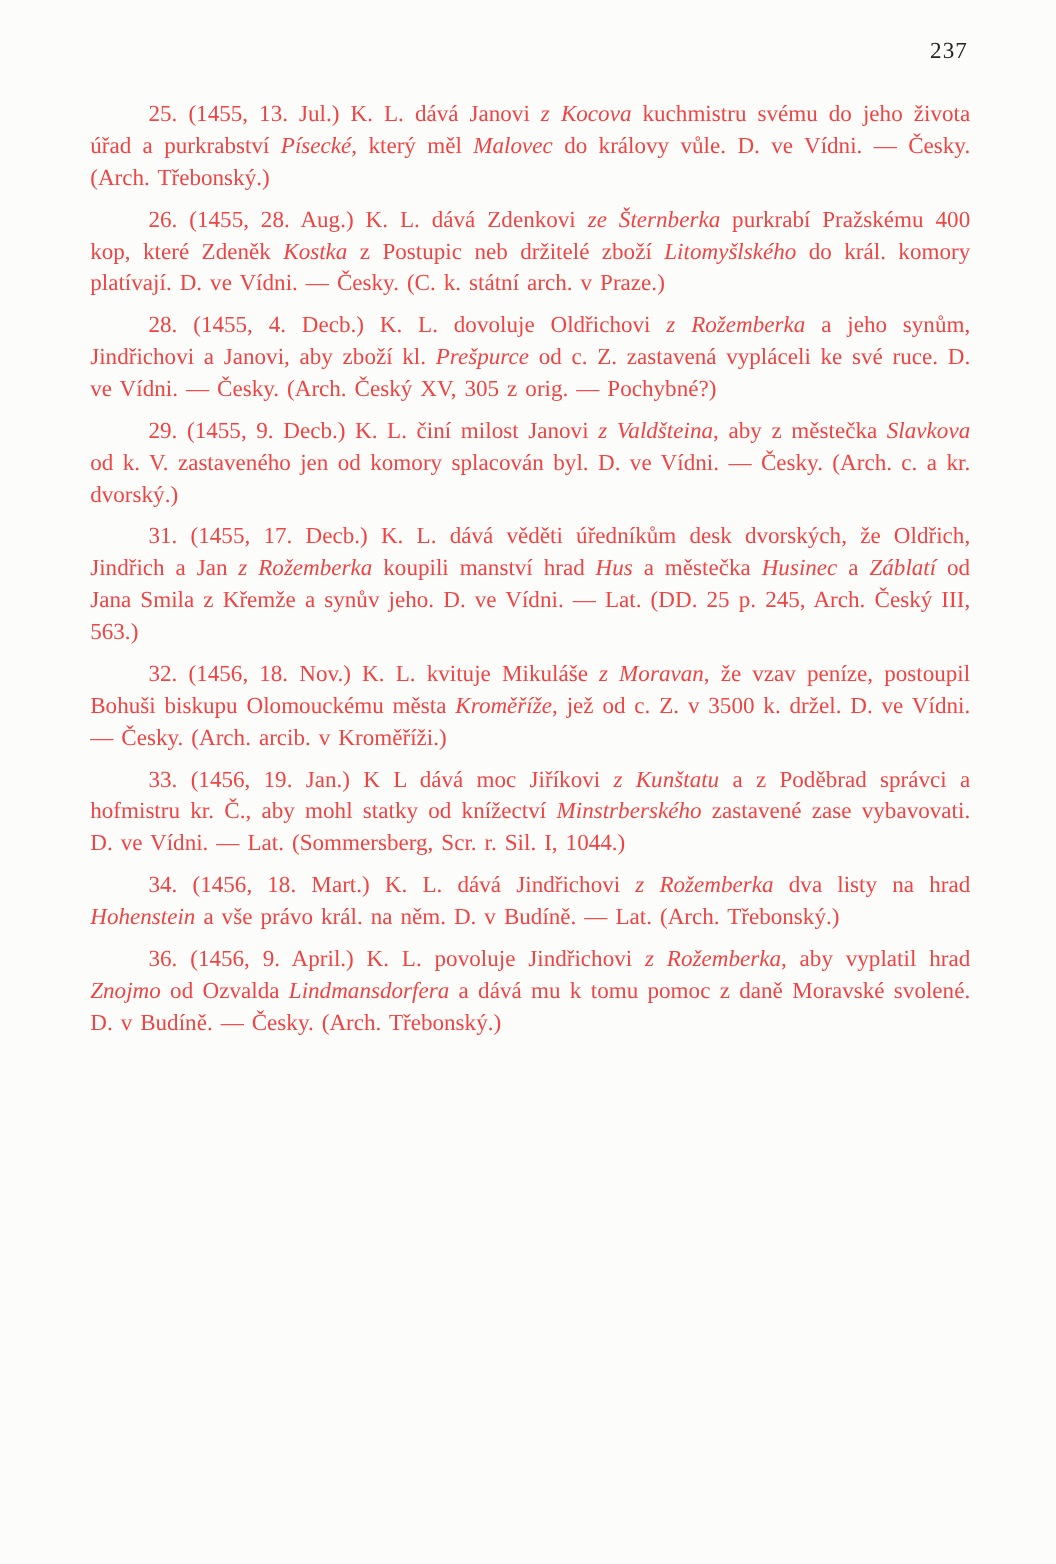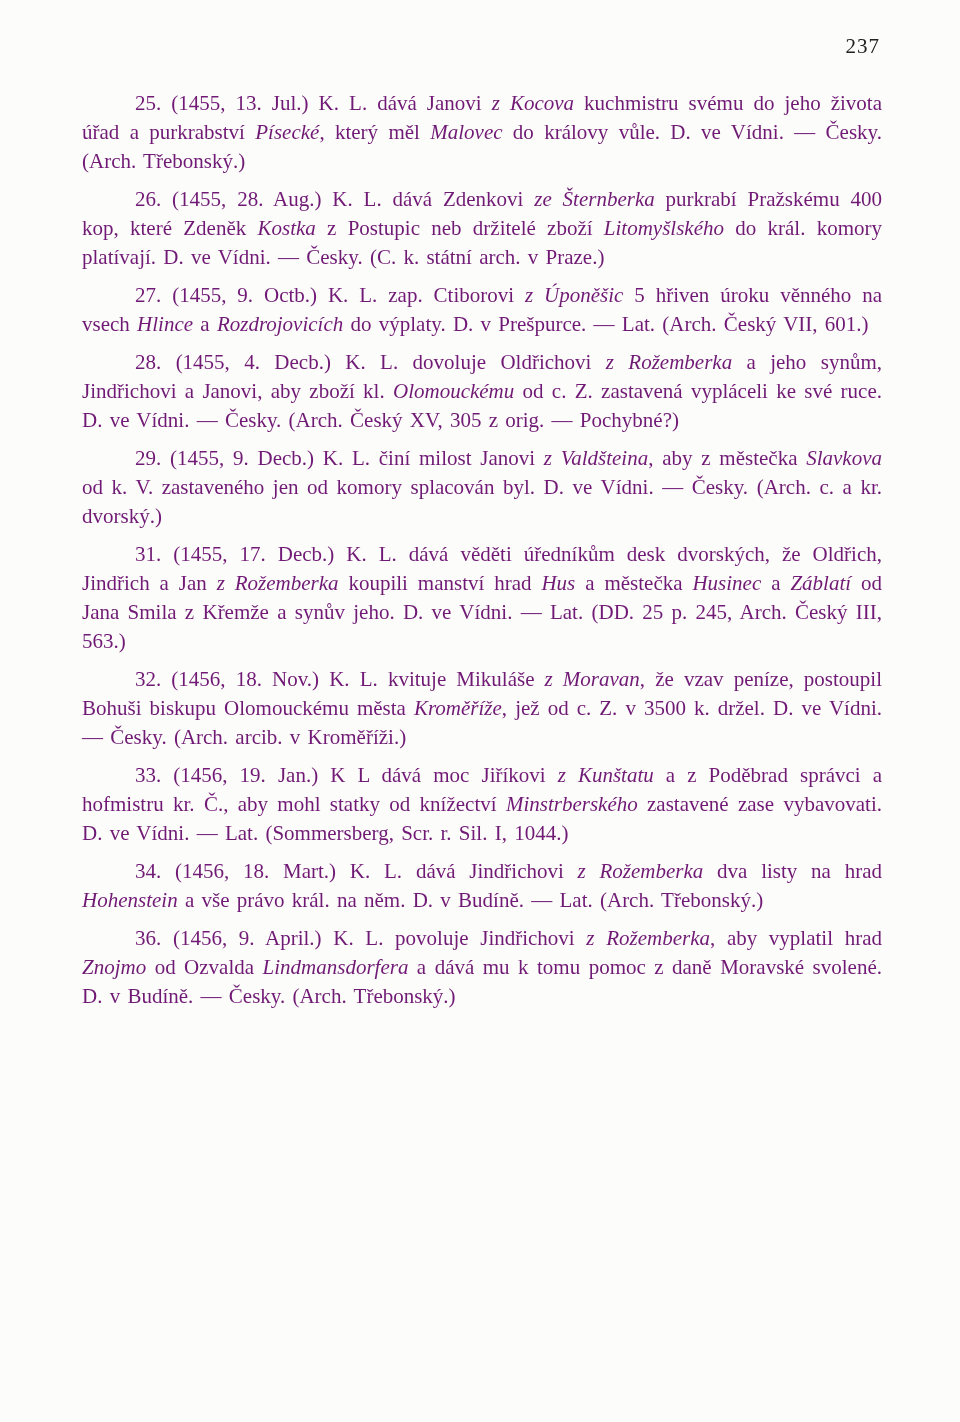--- a/index.html
+++ b/index.html
@@ -29,36 +29,35 @@
   .entries {
     width: 100%;
   }
   .entry {
     margin: 0 0 9px 0;
     font-size: 21px;
     line-height: 29px;
     text-align: justify;
     text-indent: 53px;
     word-spacing: 2px;
-    color: #701a75;
+    color: #ef4444;
   }
   .entry i {
     font-style: italic;
   }
 </style>
 </head>
 <body>
 
 <div class="page">
   <div class="page-number">237</div>
   <div class="entries">
       <p class="entry"><span>25. (1455, 13. Jul.) K. L. dává Janovi </span><i>z Kocova</i><span> kuchmistru svému do jeho života úřad a purkrabství </span><i>Písecké</i><span>, který měl </span><i>Malovec</i><span> do královy vůle. D. ve Vídni. — Česky. (Arch. Třebonský.)</span></p>
       <p class="entry"><span>26. (1455, 28. Aug.) K. L. dává Zdenkovi </span><i>ze Šternberka</i><span> purkrabí Pražskému 400 kop, které Zdeněk </span><i>Kostka</i><span> z Postupic neb držitelé zboží </span><i>Litomyšlského</i><span> do král. komory platívají. D. ve Vídni. — Česky. (C. k. státní arch. v Praze.)</span></p>
-      <p class="entry"><span>27. (1455, 9. Octb.) K. L. zap. Ctiborovi </span><i>z Úponěšic</i><span> 5 hřiven úroku věnného na vsech </span><i>Hlince</i><span> a </span><i>Rozdrojovicích</i><span> do výplaty. D. v Prešpurce. — Lat. (Arch. Český VII, 601.)</span></p>
-      <p class="entry"><span>28. (1455, 4. Decb.) K. L. dovoluje Oldřichovi </span><i>z Rožemberka</i><span> a jeho synům, Jindřichovi a Janovi, aby zboží kl. </span><i>Olomouckému</i><span> od c. Z. zastavená vypláceli ke své ruce. D. ve Vídni. — Česky. (Arch. Český XV, 305 z orig. — Pochybné?)</span></p>
+      <p class="entry"><span>28. (1455, 4. Decb.) K. L. dovoluje Oldřichovi </span><i>z Rožemberka</i><span> a jeho synům, Jindřichovi a Janovi, aby zboží kl. </span><i>Prešpurce</i><span> od c. Z. zastavená vypláceli ke své ruce. D. ve Vídni. — Česky. (Arch. Český XV, 305 z orig. — Pochybné?)</span></p>
       <p class="entry"><span>29. (1455, 9. Decb.) K. L. činí milost Janovi </span><i>z Valdšteina</i><span>, aby z městečka </span><i>Slavkova</i><span> od k. V. zastaveného jen od komory splacován byl. D. ve Vídni. — Česky. (Arch. c. a kr. dvorský.)</span></p>
       <p class="entry"><span>31. (1455, 17. Decb.) K. L. dává věděti úředníkům desk dvorských, že Oldřich, Jindřich a Jan </span><i>z Rožemberka</i><span> koupili manství hrad </span><i>Hus</i><span> a městečka </span><i>Husinec</i><span> a </span><i>Záblatí</i><span> od Jana Smila z Křemže a synův jeho. D. ve Vídni. — Lat. (DD. 25 p. 245, Arch. Český III, 563.)</span></p>
       <p class="entry"><span>32. (1456, 18. Nov.) K. L. kvituje Mikuláše </span><i>z Moravan</i><span>, že vzav peníze, postoupil Bohuši biskupu Olomouckému města </span><i>Kroměříže</i><span>, jež od c. Z. v 3500 k. držel. D. ve Vídni. — Česky. (Arch. arcib. v Kroměříži.)</span></p>
       <p class="entry"><span>33. (1456, 19. Jan.) K L dává moc Jiříkovi </span><i>z Kunštatu</i><span> a z Poděbrad správci a hofmistru kr. Č., aby mohl statky od knížectví </span><i>Minstrberského</i><span> zastavené zase vybavovati. D. ve Vídni. — Lat. (Sommersberg, Scr. r. Sil. I, 1044.)</span></p>
       <p class="entry"><span>34. (1456, 18. Mart.) K. L. dává Jindřichovi </span><i>z Rožemberka</i><span> dva listy na hrad </span><i>Hohenstein</i><span> a vše právo král. na něm. D. v Budíně. — Lat. (Arch. Třebonský.)</span></p>
       <p class="entry"><span>36. (1456, 9. April.) K. L. povoluje Jindřichovi </span><i>z Rožemberka</i><span>, aby vyplatil hrad </span><i>Znojmo</i><span> od Ozvalda </span><i>Lindmansdorfera</i><span> a dává mu k tomu pomoc z daně Moravské svolené. D. v Budíně. — Česky. (Arch. Třebonský.)</span></p>
     </div>
 </div>
 
 </body></html>

